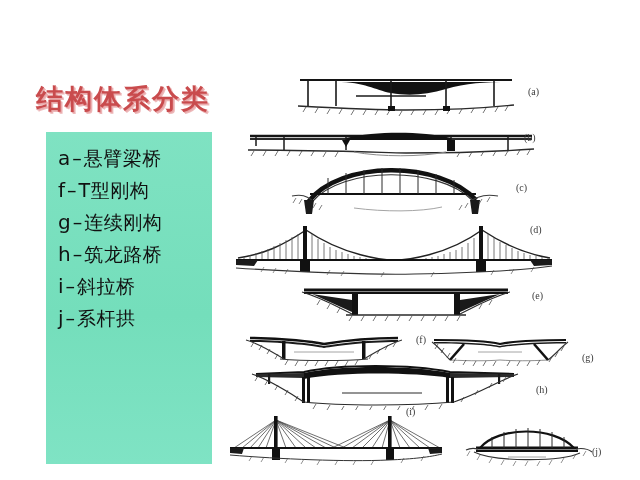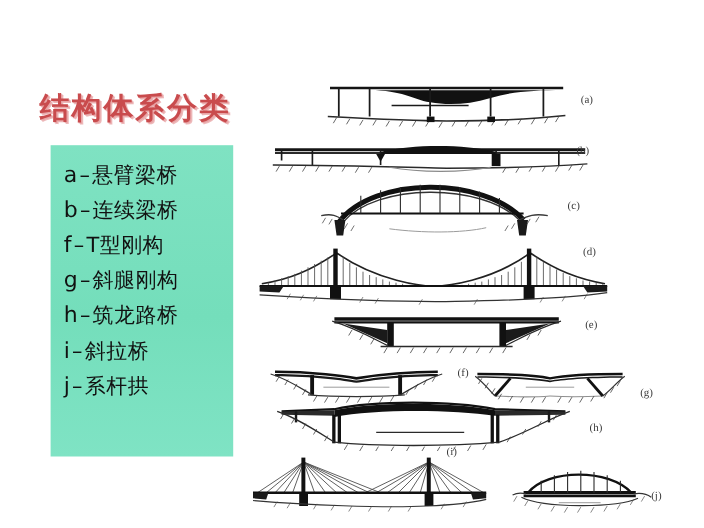--- a/index.html
+++ b/index.html
@@ -37,21 +37,21 @@
     white-space: nowrap;
     line-height: 34px;
   }
 
   
   #legend-box {
     position: absolute;
     left: 46px;
     top: 88px;
     width: 166px;
-    height: 283px;
+    height: 332px;
     background: linear-gradient(180deg, #7fe2c2 0%, #74debb 55%, #7fe3c4 100%);
   }
   #legend-list {
     position: absolute;
     left: 12px;
     top: 10px;
     right: 4px;
     bottom: 4px;
     list-style: none;
     margin: 0;
@@ -125,33 +125,30 @@
 
   <div id="title">结构体系分类</div>
 
   <div id="legend-box">
     <ul id="legend-list">
 
       <li class="legend-item">
         <span class="legend-key">a</span><span class="legend-dash">–</span><span class="legend-label">悬臂梁桥</span>
       </li>
 
-      <li class="legend-item">
-        <span class="legend-key">b</span><span class="legend-dash">–</span><span class="legend-label">连续梁桥</span>
-      </li>
 
 
 
 
       <li class="legend-item">
         <span class="legend-key">f</span><span class="legend-dash">–</span><span class="legend-label">T型刚构</span>
       </li>
 
       <li class="legend-item">
-        <span class="legend-key">g</span><span class="legend-dash">–</span><span class="legend-label">斜腿刚构</span>
+        <span class="legend-key">g</span><span class="legend-dash">–</span><span class="legend-label">连续刚构</span>
       </li>
 
       <li class="legend-item">
         <span class="legend-key">h</span><span class="legend-dash">–</span><span class="legend-label">筑龙路桥</span>
       </li>
 
       <li class="legend-item">
         <span class="legend-key">i</span><span class="legend-dash">–</span><span class="legend-label">斜拉桥</span>
       </li>
 

